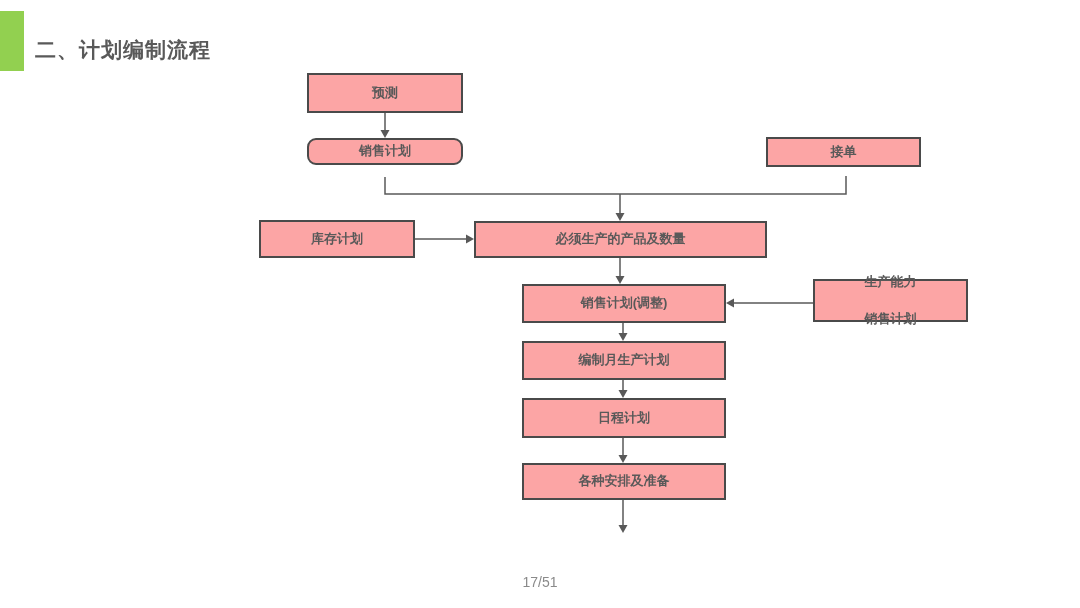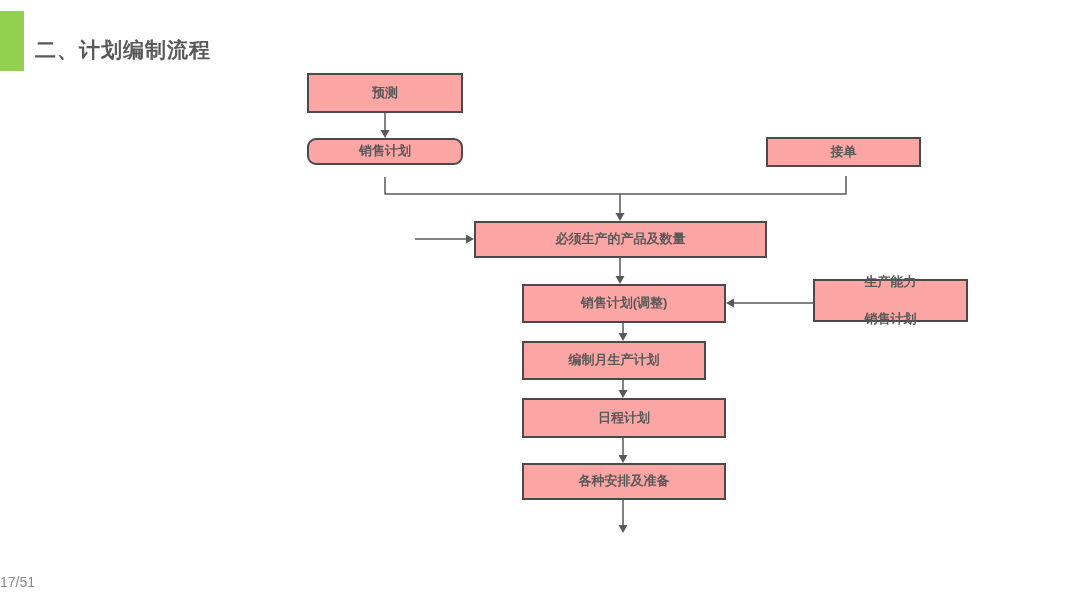--- a/index.html
+++ b/index.html
@@ -43,21 +43,21 @@
     white-space: nowrap;
   }
   .connector-layer {
     position: absolute;
     left: 0; top: 0;
   }
   .page-number {
     position: absolute;
     left: 0; right: 0;
     top: 574px;
-    text-align: left;
+    text-align: center;
     color: #8a8a8a;
     font-size: 14px;
   }
 </style>
 </head>
 <body>
 
 <div class="slide">
 
   <div class="accent-bar"></div>
@@ -120,35 +120,38 @@
   </div>
 
   <div class="node" style="left:307px; top:138px; width:156px; height:27px;border-radius:9px;">
     <span>销售计划</span>
   </div>
 
   <div class="node" style="left:766px; top:137px; width:155px; height:30px;">
     <span>接单</span>
   </div>
 
+  <div class="node" style="left:259px; top:220px; width:156px; height:38px;">
+    <span>库存计划</span>
+  </div>
 
   <div class="node" style="left:474px; top:221px; width:293px; height:37px;">
     <span>必须生产的产品及数量</span>
   </div>
 
   <div class="node" style="left:522px; top:284px; width:204px; height:39px;">
     <span>销售计划(调整)</span>
   </div>
 
   <div class="node" style="left:813px; top:279px; width:155px; height:43px;gap:20px;">
     <span>生产能力</span>
     <span>销售计划</span>
   </div>
 
-  <div class="node" style="left:522px; top:341px; width:184px; height:39px;">
+  <div class="node" style="left:522px; top:341px; width:204px; height:39px;">
     <span>编制月生产计划</span>
   </div>
 
   <div class="node" style="left:522px; top:398px; width:204px; height:40px;">
     <span>日程计划</span>
   </div>
 
   <div class="node" style="left:522px; top:463px; width:204px; height:37px;">
     <span>各种安排及准备</span>
   </div>

